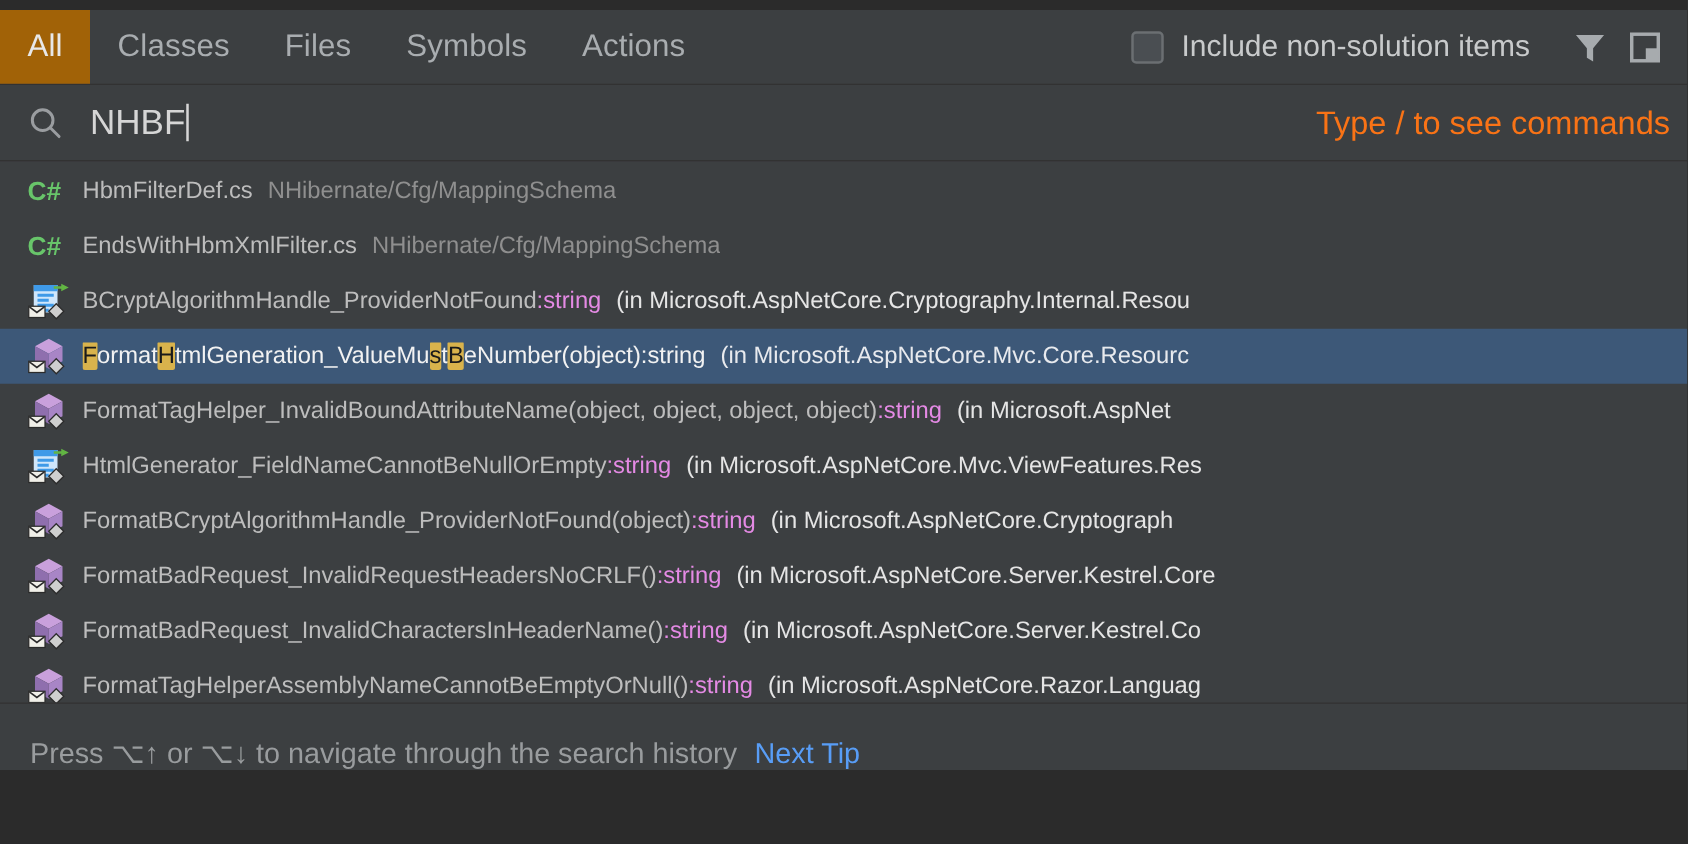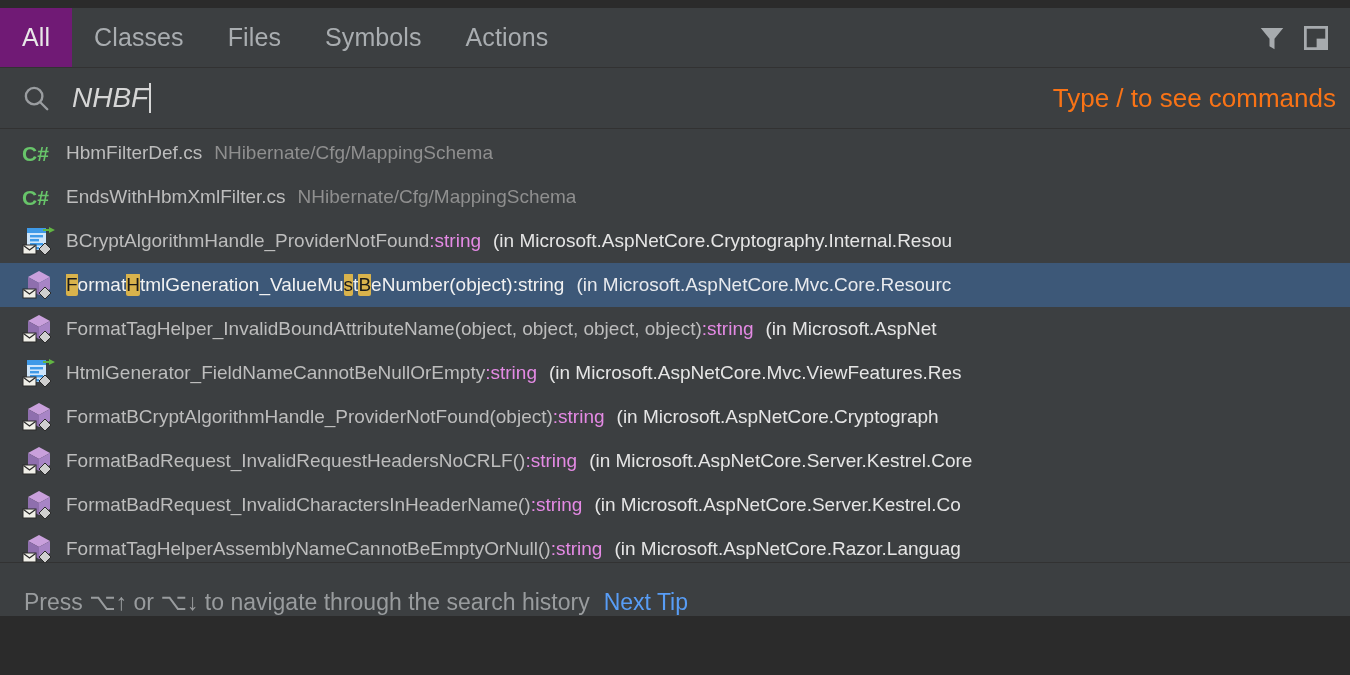--- a/index.html
+++ b/index.html
@@ -54,21 +54,21 @@
     display: flex;
     align-items: center;
     padding: 0 22px;
     font-size: 25px;
     color: #a9adb0;
     cursor: default;
     white-space: nowrap;
     letter-spacing: 0.1px;
   }
   .tab.selected {
-    background: #701a75;
+    background: #a16207;
     color: #e8e8e8;
   }
 
   .tab-spacer { flex: 1; }
 
   .tabbar-right {
     display: flex;
     align-items: center;
     gap: 0px;
     padding-right: 12px;
@@ -116,21 +116,20 @@
     width: 72px;
     display: flex;
     align-items: center;
     justify-content: center;
   }
   .search-value {
     font-size: 28px;
     color: #d6d6d6;
     white-space: nowrap;
     position: relative;
-    font-style: italic;
   }
   .caret {
     display: inline-block;
     width: 2px;
     height: 30px;
     background: #d6d6d6;
     vertical-align: -6px;
     margin-left: 1px;
   }
   .search-hint {
@@ -239,20 +238,24 @@
           <div class="tab">
             <span>Symbols</span>
           </div>
           <div class="tab">
             <span>Actions</span>
           </div>
         </div>
       <div class="tab-spacer"></div>
       <div class="tabbar-right">
 
+        <div class="checkbox-wrap">
+          <div class="checkbox"></div>
+          <span class="checkbox-label">Include non-solution items</span>
+        </div>
 
         <div class="icon-btn">
           <svg width="30" height="30" viewBox="0 0 24 24" aria-hidden="true">
             <polygon points="3,4 21,4 14,12.5 14,21 10,18.5 10,12.5" fill="#a7abae"></polygon>
           </svg>
         </div>
 
         <div class="icon-btn">
           <svg width="30" height="30" viewBox="0 0 24 24" aria-hidden="true">
             <rect x="3.5" y="3.5" width="17" height="17" fill="none" stroke="#a7abae" stroke-width="2.2"></rect>

